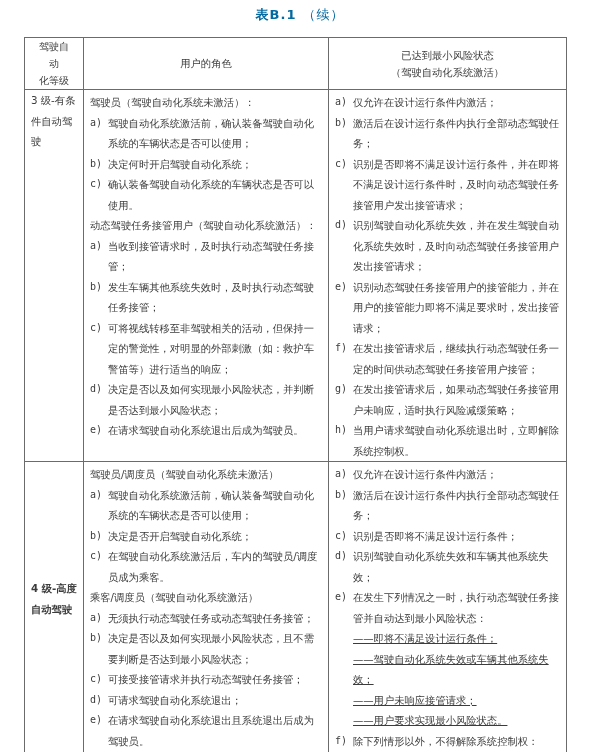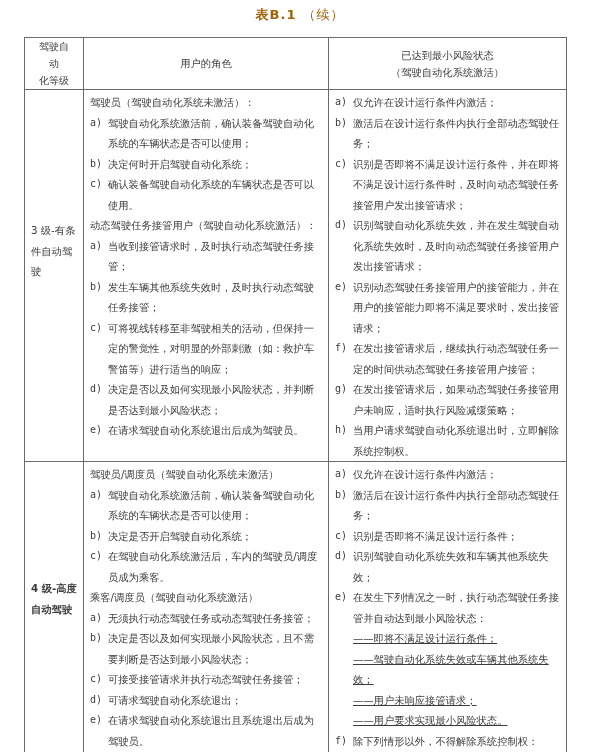--- a/index.html
+++ b/index.html
@@ -1,31 +1,31 @@
 <!DOCTYPE html>
 <html><head>
 <meta charset="utf-8">
 <style>
   html, body { margin: 0; padding: 0; background: #ffffff; }
   body { width: 600px; height: 752px; position: relative; overflow: hidden;
          font-family: "DejaVu Sans", "Liberation Sans", sans-serif; color: #3a3a3a; }
   .caption { position: absolute; top: 6px; left: 0; width: 600px; text-align: center;
-             font-size: 13px; font-weight: bold; color: #a16207; letter-spacing: 1px; }
+             font-size: 13px; font-weight: bold; color: #0369a1; letter-spacing: 1px; }
   .caption .cont { font-weight: normal; margin-left: 6px; }
   table.tbl { position: absolute; top: 37px; left: 24px; width: 542px; border-collapse: collapse;
               table-layout: fixed; }
   .tbl td, .tbl th { border: 1.5px solid #6b6b6b; vertical-align: top; font-weight: normal;
                      font-size: 10.3px; line-height: 20.5px; color: #3c3c3c; padding: 0; }
   .tbl col.c1 { width: 59px; }
   .tbl col.c2 { width: 245px; }
   .tbl col.c3 { width: 238px; }
   .tbl thead th { height: 38px; text-align: center; vertical-align: middle; line-height: 17px; }
   .tbl thead th.h1 { font-size: 10px; padding: 0 13px; }
   .level { text-align: left; padding: 0 6px !important; font-size: 10.5px; line-height: 21px; }
-  .level-inner { margin-top: 130px; }
+  .level-inner { }
   .level-inner.l4 { margin-top: 116px; font-weight: bold; }
   .cell { padding: 2px 6px 0 6px !important; }
   .group-head { display: block; }
   .item { display: flex; }
   .item .mk { flex: 0 0 18px; font-family: "DejaVu Sans Mono", monospace; font-size: 10px; }
   .item .tx { flex: 1; }
   .sub { display: block; padding-left: 18px; text-decoration: underline; }
   .row1 td { height: 333px; }
   .row2 td { height: 334px; }
 </style>

